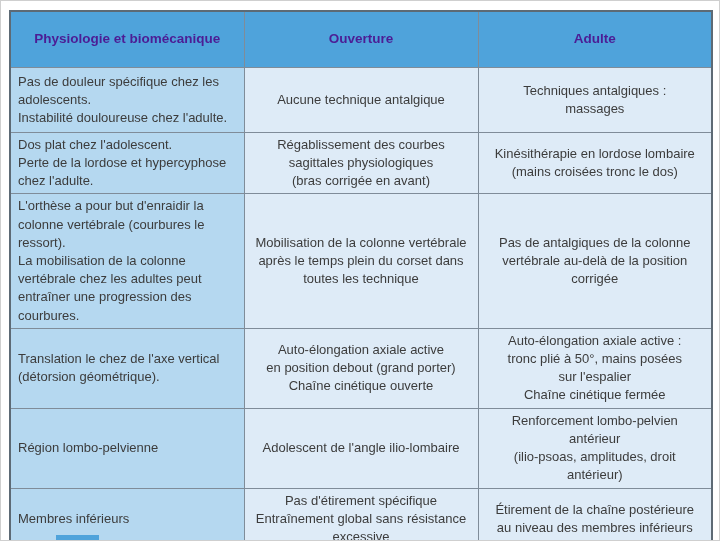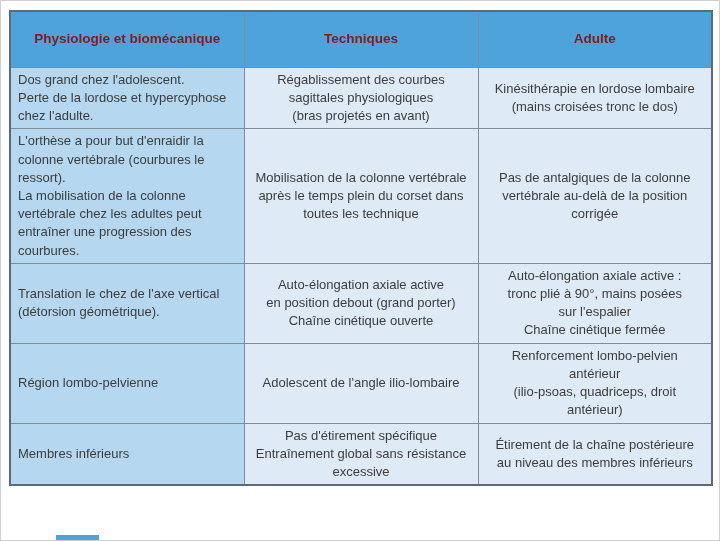--- a/index.html
+++ b/index.html
@@ -31,21 +31,21 @@
     vertical-align: middle;
     white-space: pre-line;
     color: #3c3c3c;
     font-size: 13px;
     line-height: 1.4;
     padding: 3px 7px;
   }
 
   table.compare th {
     background: #4fa3db;
-    color: #7f1d1d;
+    color: #4c1d95;
     font-weight: bold;
     font-size: 13.5px;
     text-align: center;
     height: 24px;
     padding: 18px 4px;
   }
 
   td.row-label {
     background: #b5d8f0;
     text-align: left;
@@ -75,54 +75,61 @@
 </style>
 </head>
 <body>
 
 <div id="canvas">
 
   <table class="compare">
     <thead>
       <tr>
         <th>Physiologie et biomécanique</th>
-        <th>Techniques</th>
+        <th>Ouverture</th>
         <th>Adulte</th>
       </tr>
     </thead>
     <tbody>
+      <tr class="r1">
+        <td class="row-label">Pas de douleur spécifique chez les adolescents.
+Instabilité douloureuse chez l'adulte.</td>
+        <td class="cell">Aucune technique antalgique</td>
+        <td class="cell">Techniques antalgiques :
+massages</td>
+      </tr>
       <tr class="r2">
-        <td class="row-label">Dos grand chez l'adolescent.
+        <td class="row-label">Dos plat chez l'adolescent.
 Perte de la lordose et hypercyphose chez l'adulte.</td>
         <td class="cell">Régablissement des courbes sagittales physiologiques
-(bras projetés en avant)</td>
+(bras corrigée en avant)</td>
         <td class="cell">Kinésithérapie en lordose lombaire
 (mains croisées tronc le dos)</td>
       </tr>
       <tr class="r3">
         <td class="row-label">L'orthèse a pour but d'enraidir la colonne vertébrale (courbures le ressort).
 La mobilisation de la colonne vertébrale chez les adultes peut entraîner une progression des courbures.</td>
         <td class="cell">Mobilisation de la colonne vertébrale après le temps plein du corset dans toutes les technique</td>
         <td class="cell">Pas de antalgiques de la colonne vertébrale au-delà de la position corrigée</td>
       </tr>
       <tr class="r5">
         <td class="row-label">Translation le chez de l'axe vertical (détorsion géométrique).</td>
         <td class="cell">Auto-élongation axiale active
 en position debout (grand porter)
 Chaîne cinétique ouverte</td>
         <td class="cell">Auto-élongation axiale active :
-tronc plié à 90°, mains posées
+tronc plié à 50°, mains posées
 sur l'espalier
 Chaîne cinétique fermée</td>
       </tr>
       <tr class="r6">
         <td class="row-label">Région lombo-pelvienne</td>
         <td class="cell">Adolescent de l'angle ilio-lombaire</td>
         <td class="cell">Renforcement lombo-pelvien antérieur
-(ilio-psoas, quadriceps, droit antérieur)</td>
+(ilio-psoas, amplitudes, droit antérieur)</td>
       </tr>
       <tr class="r7">
         <td class="row-label">Membres inférieurs</td>
         <td class="cell">Pas d'étirement spécifique
 Entraînement global sans résistance excessive</td>
         <td class="cell">Étirement de la chaîne postérieure
 au niveau des membres inférieurs</td>
       </tr>
 
     </tbody>

